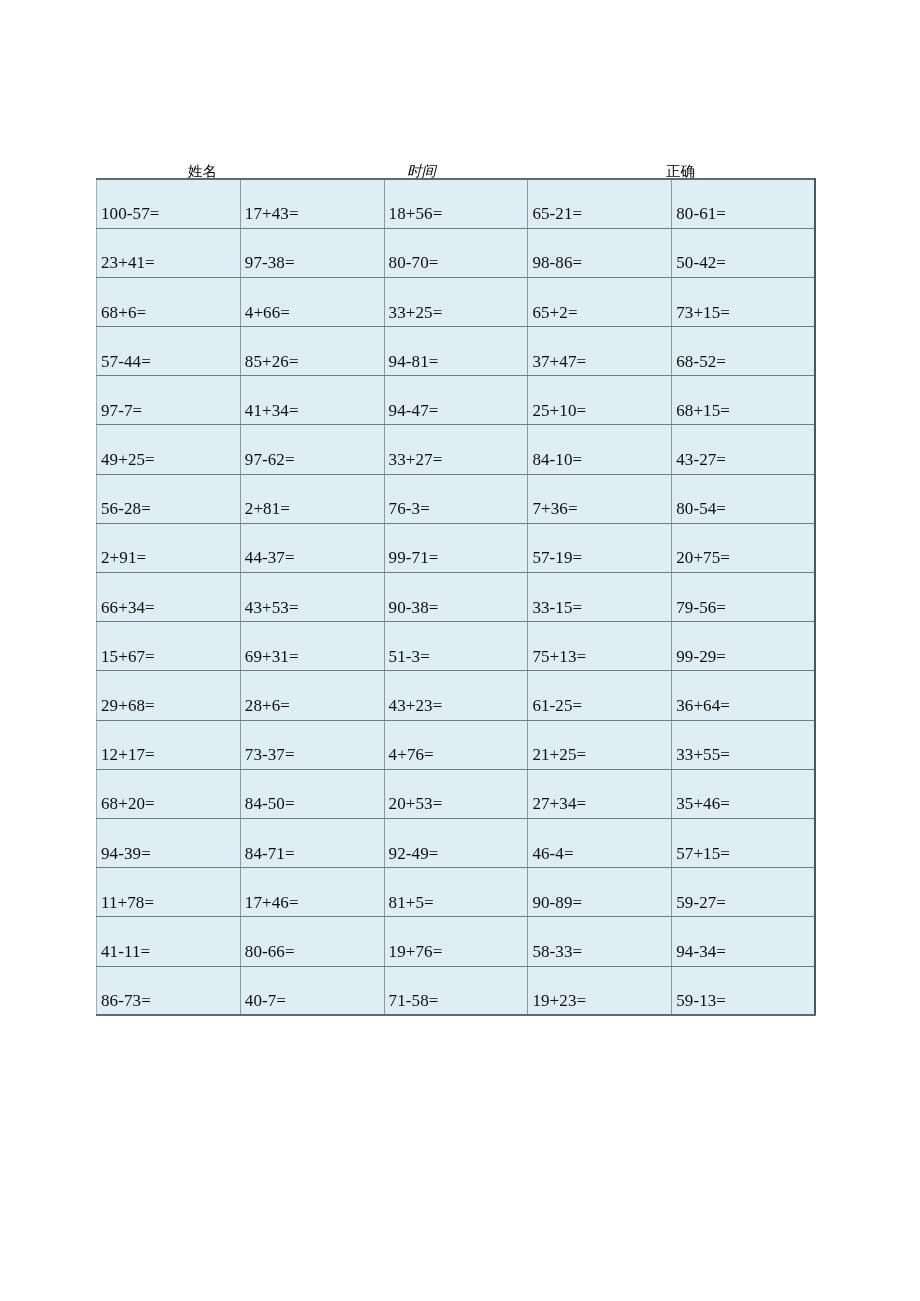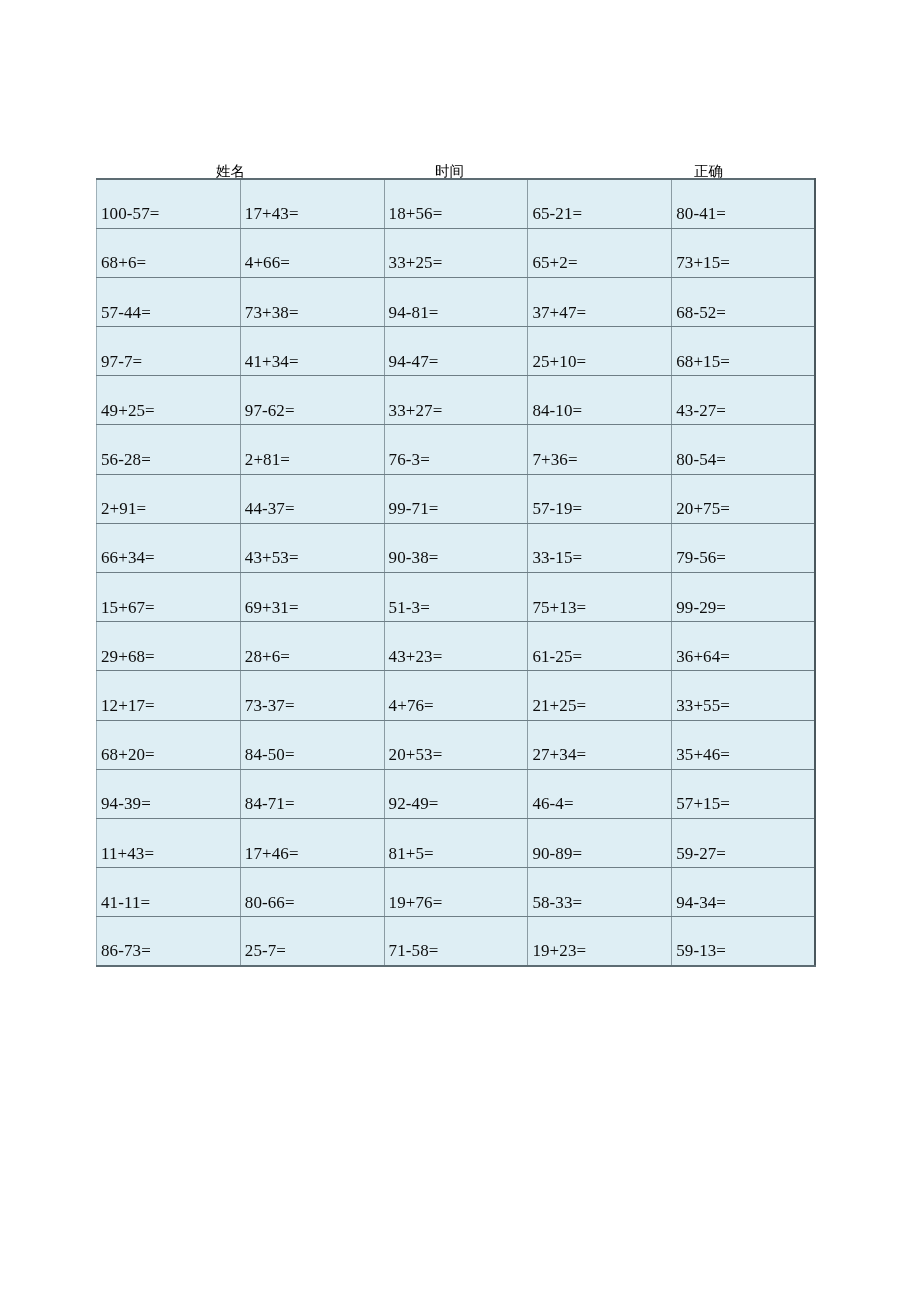--- a/index.html
+++ b/index.html
@@ -30,24 +30,23 @@
     height: 28px;
   }
   .hdr {
     position: absolute;
     bottom: 0;
     font-family: "Liberation Sans", "DejaVu Sans", sans-serif;
     font-size: 14.5px;
     color: #000000;
     line-height: 1;
     white-space: nowrap;
-    margin-left: 28px;
   }
   .hdr-name { left: 92px; }
-  .hdr-time { left: 311px; }
+  .hdr-time { left: 311px; font-style: italic; }
   .hdr-ok   { left: 570px; }
 
   
   #worksheet-table {
     position: absolute;
     left: 96px;
     top: 178px;
     width: 719px;
     border-collapse: collapse;
     table-layout: fixed;
@@ -93,32 +92,39 @@
         <col>
         <col>
         <col>
     </colgroup>
     <tbody id="worksheet-body">
         <tr>
           <td>100-57=</td>
           <td>17+43=</td>
           <td>18+56=</td>
           <td>65-21=</td>
-          <td>80-41=</td>
+          <td>80-61=</td>
+        </tr>
+        <tr>
+          <td>23+41=</td>
+          <td>97-38=</td>
+          <td>80-70=</td>
+          <td>98-86=</td>
+          <td>50-42=</td>
         </tr>
         <tr>
           <td>68+6=</td>
           <td>4+66=</td>
           <td>33+25=</td>
           <td>65+2=</td>
           <td>73+15=</td>
         </tr>
         <tr>
           <td>57-44=</td>
-          <td>73+38=</td>
+          <td>85+26=</td>
           <td>94-81=</td>
           <td>37+47=</td>
           <td>68-52=</td>
         </tr>
         <tr>
           <td>97-7=</td>
           <td>41+34=</td>
           <td>94-47=</td>
           <td>25+10=</td>
           <td>68+15=</td>
@@ -180,36 +186,36 @@
           <td>35+46=</td>
         </tr>
         <tr>
           <td>94-39=</td>
           <td>84-71=</td>
           <td>92-49=</td>
           <td>46-4=</td>
           <td>57+15=</td>
         </tr>
         <tr>
-          <td>11+43=</td>
+          <td>11+78=</td>
           <td>17+46=</td>
           <td>81+5=</td>
           <td>90-89=</td>
           <td>59-27=</td>
         </tr>
         <tr>
           <td>41-11=</td>
           <td>80-66=</td>
           <td>19+76=</td>
           <td>58-33=</td>
           <td>94-34=</td>
         </tr>
         <tr>
           <td>86-73=</td>
-          <td>25-7=</td>
+          <td>40-7=</td>
           <td>71-58=</td>
           <td>19+23=</td>
           <td>59-13=</td>
         </tr>
       </tbody>
   </table>
 
 </div>
 
 </body></html>

